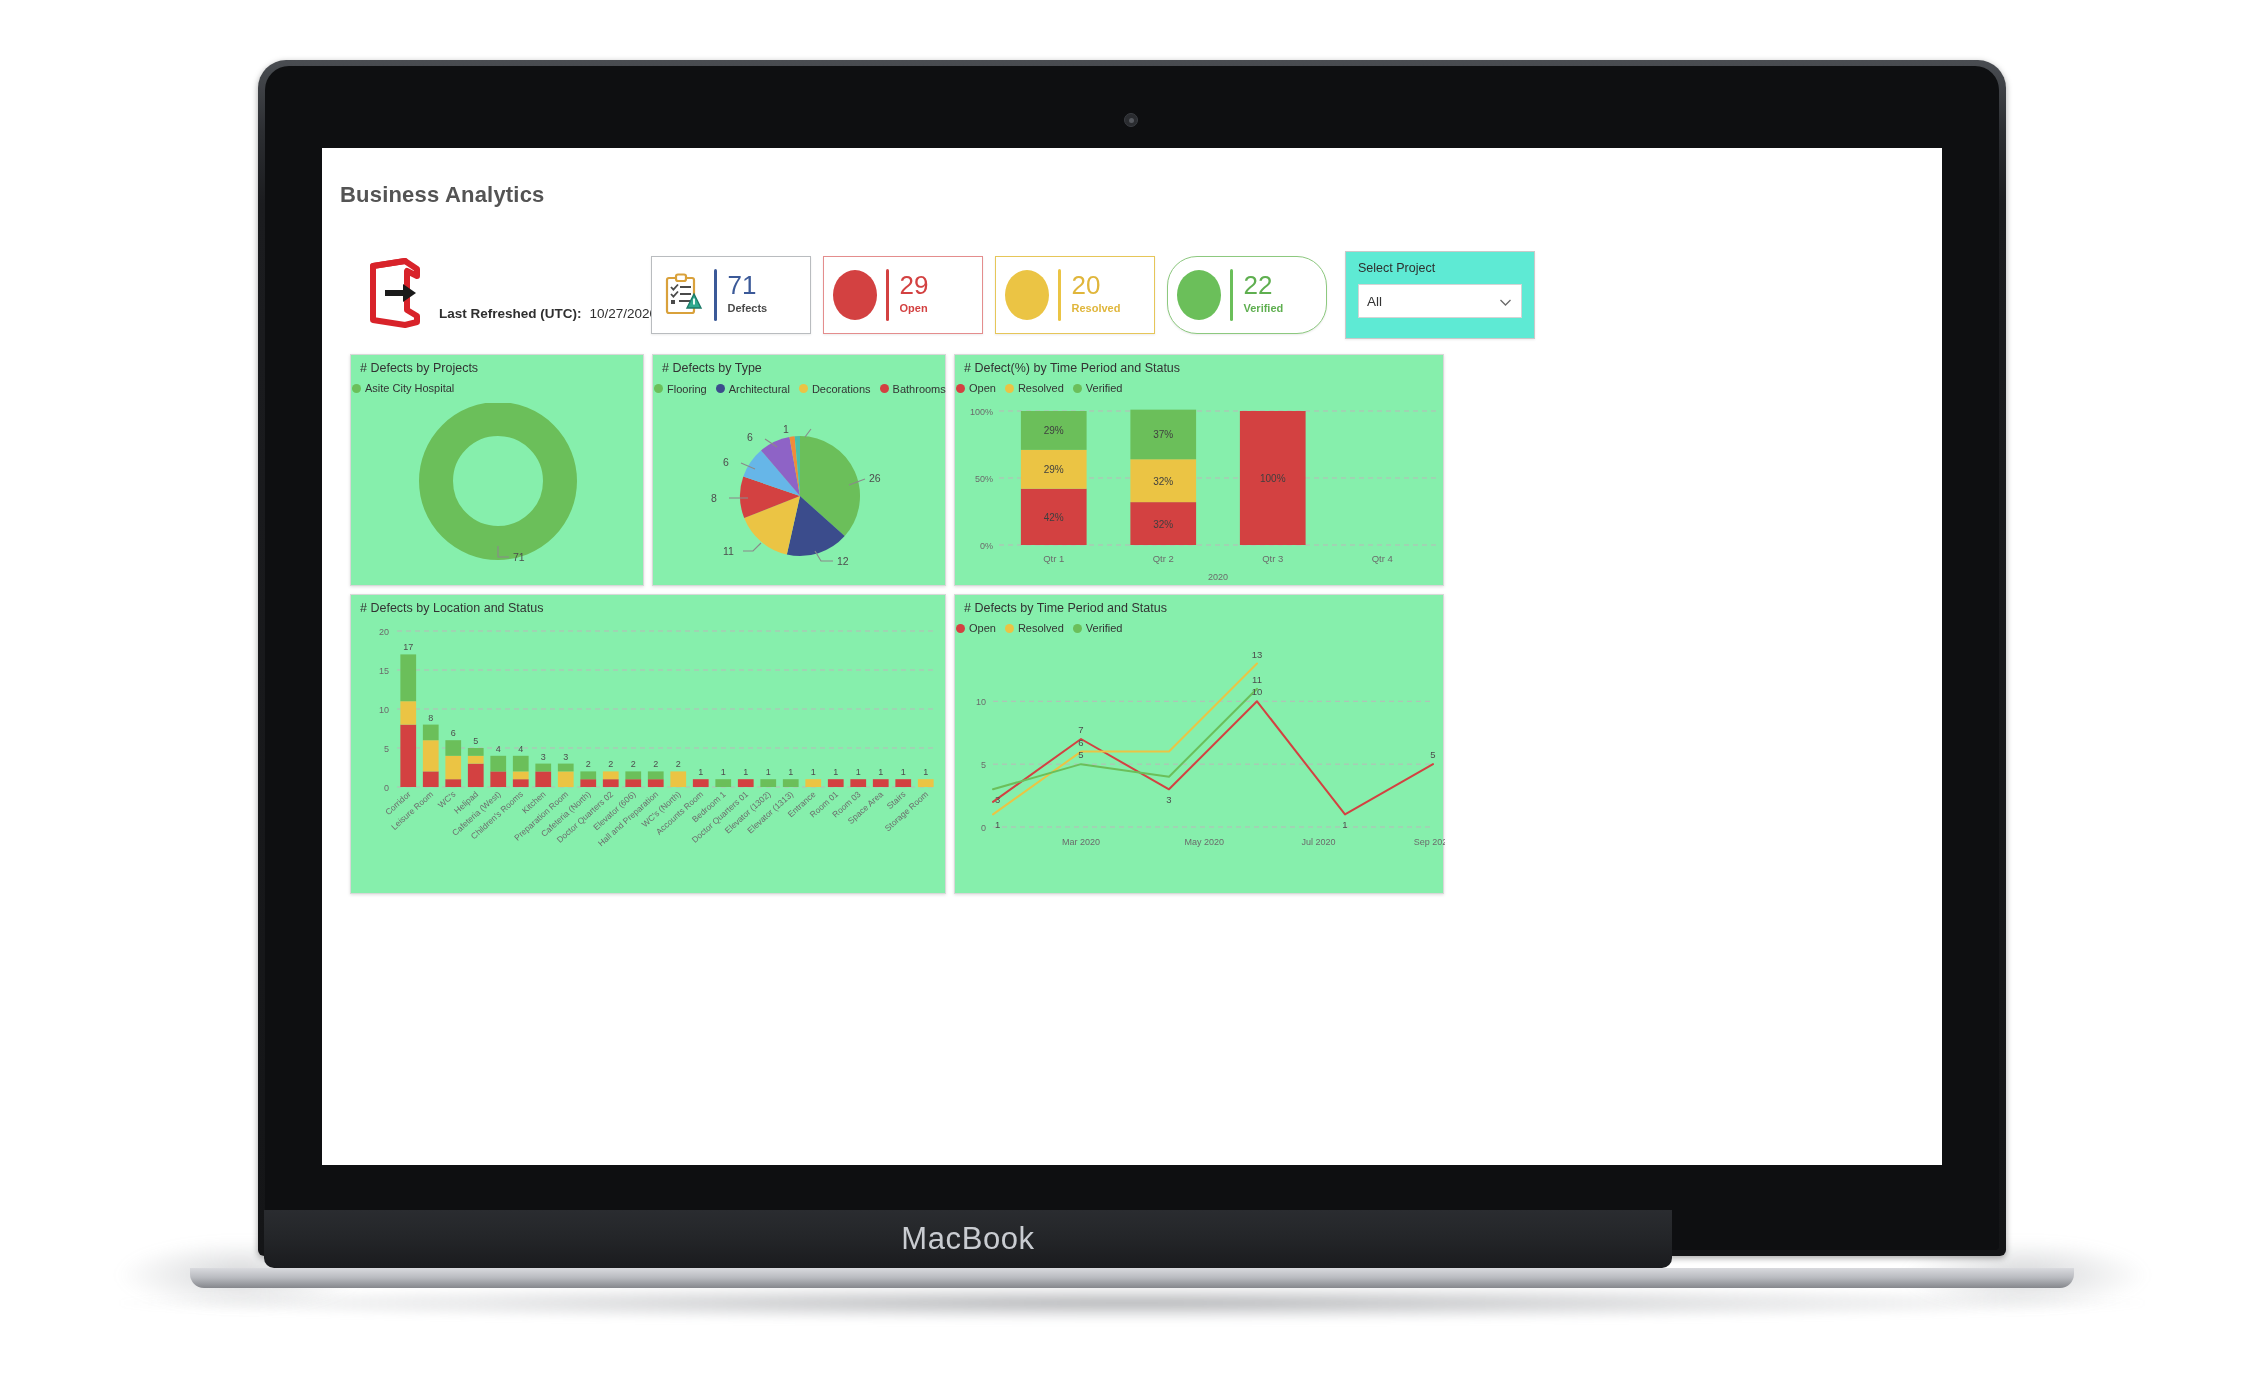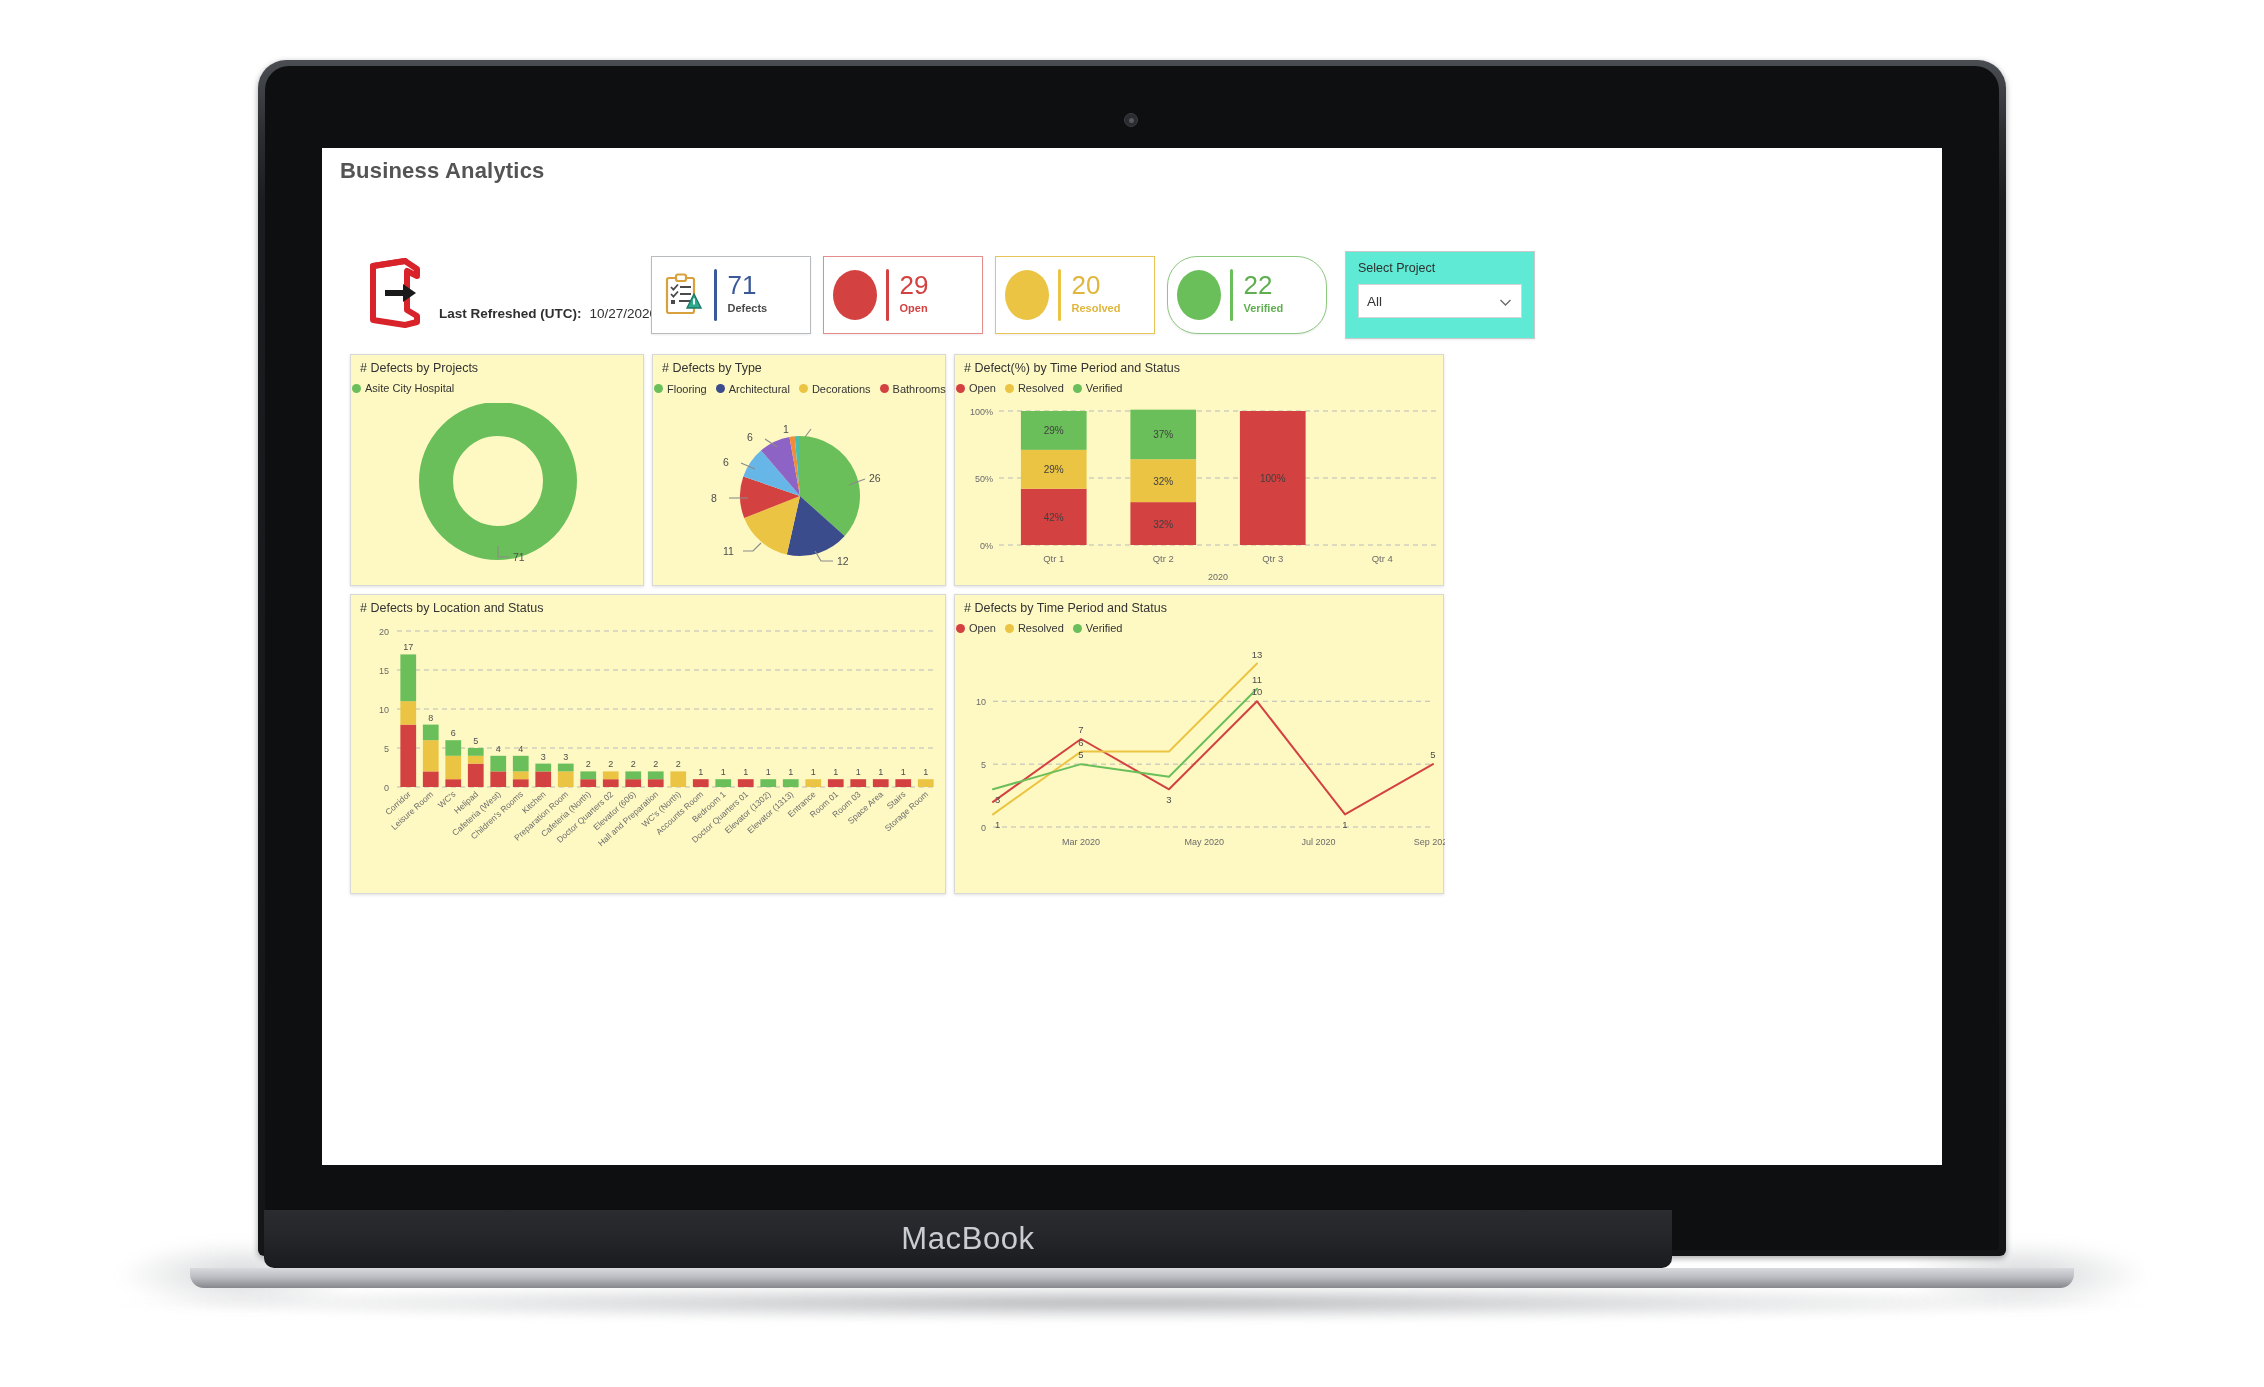--- a/index.html
+++ b/index.html
@@ -66,21 +66,21 @@
     background: radial-gradient(ellipse at center, rgba(120,124,130,.30) 0%, rgba(255,255,255,0) 70%);
     filter: blur(6px);
   }
   .side-glow-l{ left:115px; }
   .side-glow-r{ left:1900px; }
 
   
   .dash{ position:relative; width:100%; height:100%; background:#ffffff; }
 
   .dash-title{
-    position:absolute; left:18px; top:10px;
+    position:absolute; left:18px; top:34px;
     font-size:22px; font-weight:bold; color:#545454; letter-spacing:.2px;
   }
 
   
   .header-row{
     position:absolute; left:0; top:108px; width:1620px; height:90px;
   }
 
   .brand-logo{
     position:absolute; left:37px; top:2px; width:72px; height:70px;
@@ -119,21 +119,21 @@
   .select-lbl{ font-size:12.5px; color:#2f2f2f; margin-bottom:9px; }
   .select-ctl{
     position:relative; height:34px; border:1px solid #d4d4d4; background:#fff;
     display:flex; align-items:center; padding:0 8px;
   }
   .select-val{ font-size:13.5px; color:#333; }
   .chev{ position:absolute; right:9px; top:11px; width:13px; height:13px; }
 
   
   .panel{
-    position:absolute; background:#fef9c3; border:1px solid #d8d8d8;
+    position:absolute; background:#86efac; border:1px solid #d8d8d8;
     box-shadow: 0 1px 3px rgba(0,0,0,.13);
   }
   .p1{ left:28px;  top:206px; width:294px; height:232px; }
   .p2{ left:330px; top:206px; width:294px; height:232px; }
   .p3{ left:632px; top:206px; width:490px; height:232px; }
   .p4{ left:28px;  top:446px; width:596px; height:300px; }
   .p5{ left:632px; top:446px; width:490px; height:300px; }
 
   .p-title{
     position:absolute; left:9px; top:6px;

